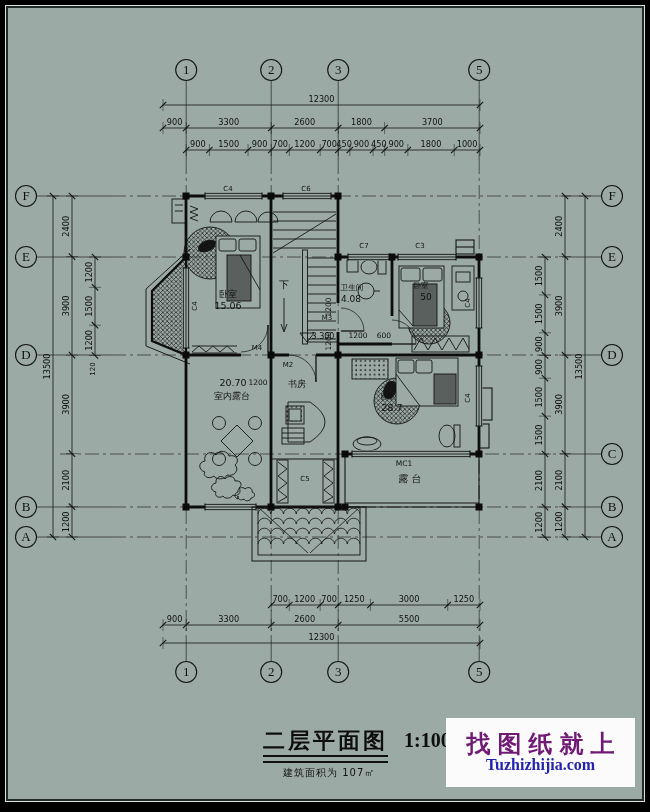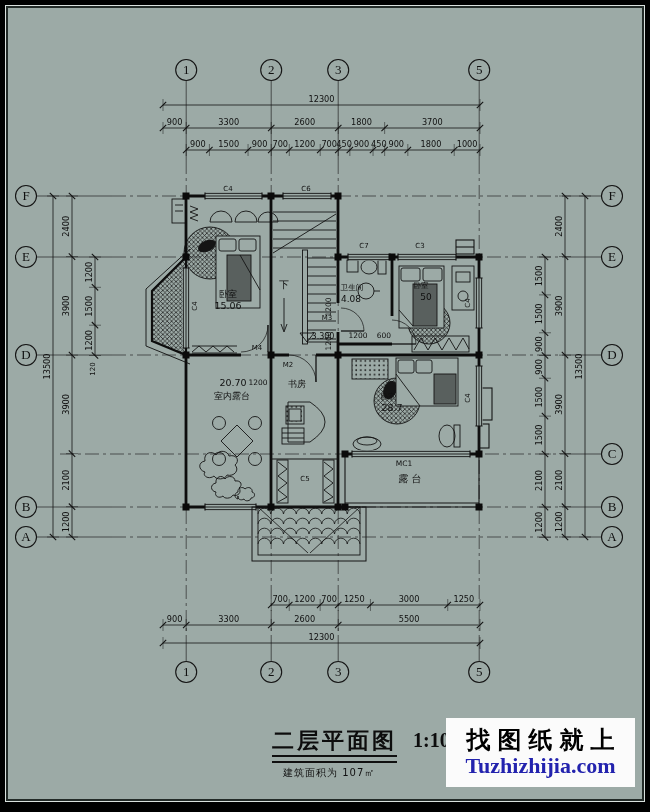--- a/index.html
+++ b/index.html
@@ -4,29 +4,29 @@
 <style>
   html,body{margin:0;padding:0;background:#444;}
   #app{position:relative;width:650px;height:812px;background:#000;overflow:hidden;
        font-family:"DejaVu Sans",sans-serif;}
   .sheet{position:absolute;left:5px;top:5px;width:640px;height:797px;background:#9caaa6;
          box-shadow:inset 0 0 0 1px #d9e0dd, inset 0 0 0 3px #232b28;}
   svg.plan{position:absolute;left:0;top:0;}
   svg .dim{font:8.2px "DejaVu Sans",sans-serif;fill:#101010;}
   svg .axis{font:13px "Liberation Serif",serif;fill:#101010;}
   .title-block{position:absolute;left:263px;top:726px;color:#0d0d0d;display:flex;gap:16px;align-items:flex-start;}
-  .tb-title{font-size:22px;font-weight:bold;letter-spacing:3px;position:relative;padding-bottom:7px;white-space:nowrap;margin-left:9px;}
+  .tb-title{font-size:22px;font-weight:bold;letter-spacing:3px;position:relative;padding-bottom:7px;white-space:nowrap;}
   .tb-title::after{content:"";position:absolute;left:0;right:0;bottom:0;height:4px;
                    border-top:2px solid #101010;border-bottom:2px solid #101010;}
   .tb-scale{font-size:20px;margin-top:3px;font-family:"Liberation Serif",serif;font-weight:bold;}
   .tb-note{position:absolute;left:283px;top:766px;font-size:10px;color:#101010;letter-spacing:1px;}
   .watermark{position:absolute;left:446px;top:718px;width:189px;height:69px;background:#fbfbfb;
              display:flex;flex-direction:column;align-items:center;justify-content:center;line-height:1.05;}
-  .wm1{font-family:"Liberation Serif",serif;font-weight:600;font-size:24px;letter-spacing:7px;color:#000000;white-space:nowrap;margin-left:7px;}
-  .wm2{font-family:"Liberation Serif",serif;font-weight:bold;font-size:22px;color:#2323ae;white-space:nowrap;}
+  .wm1{font-family:"Liberation Serif",serif;font-weight:600;font-size:24px;letter-spacing:7px;color:#701a75;white-space:nowrap;margin-left:7px;}
+  .wm2{font-family:"Liberation Serif",serif;font-weight:bold;font-size:16px;color:#2323ae;white-space:nowrap;}
 </style>
 </head>
 <body>
 
 <div id="app">
   <div class="sheet"></div>
 
   <svg class="plan" width="650" height="812" viewBox="0 0 650 812">
     <defs>
       <pattern id="xh" width="4.4" height="4.4" patternUnits="userSpaceOnUse">

